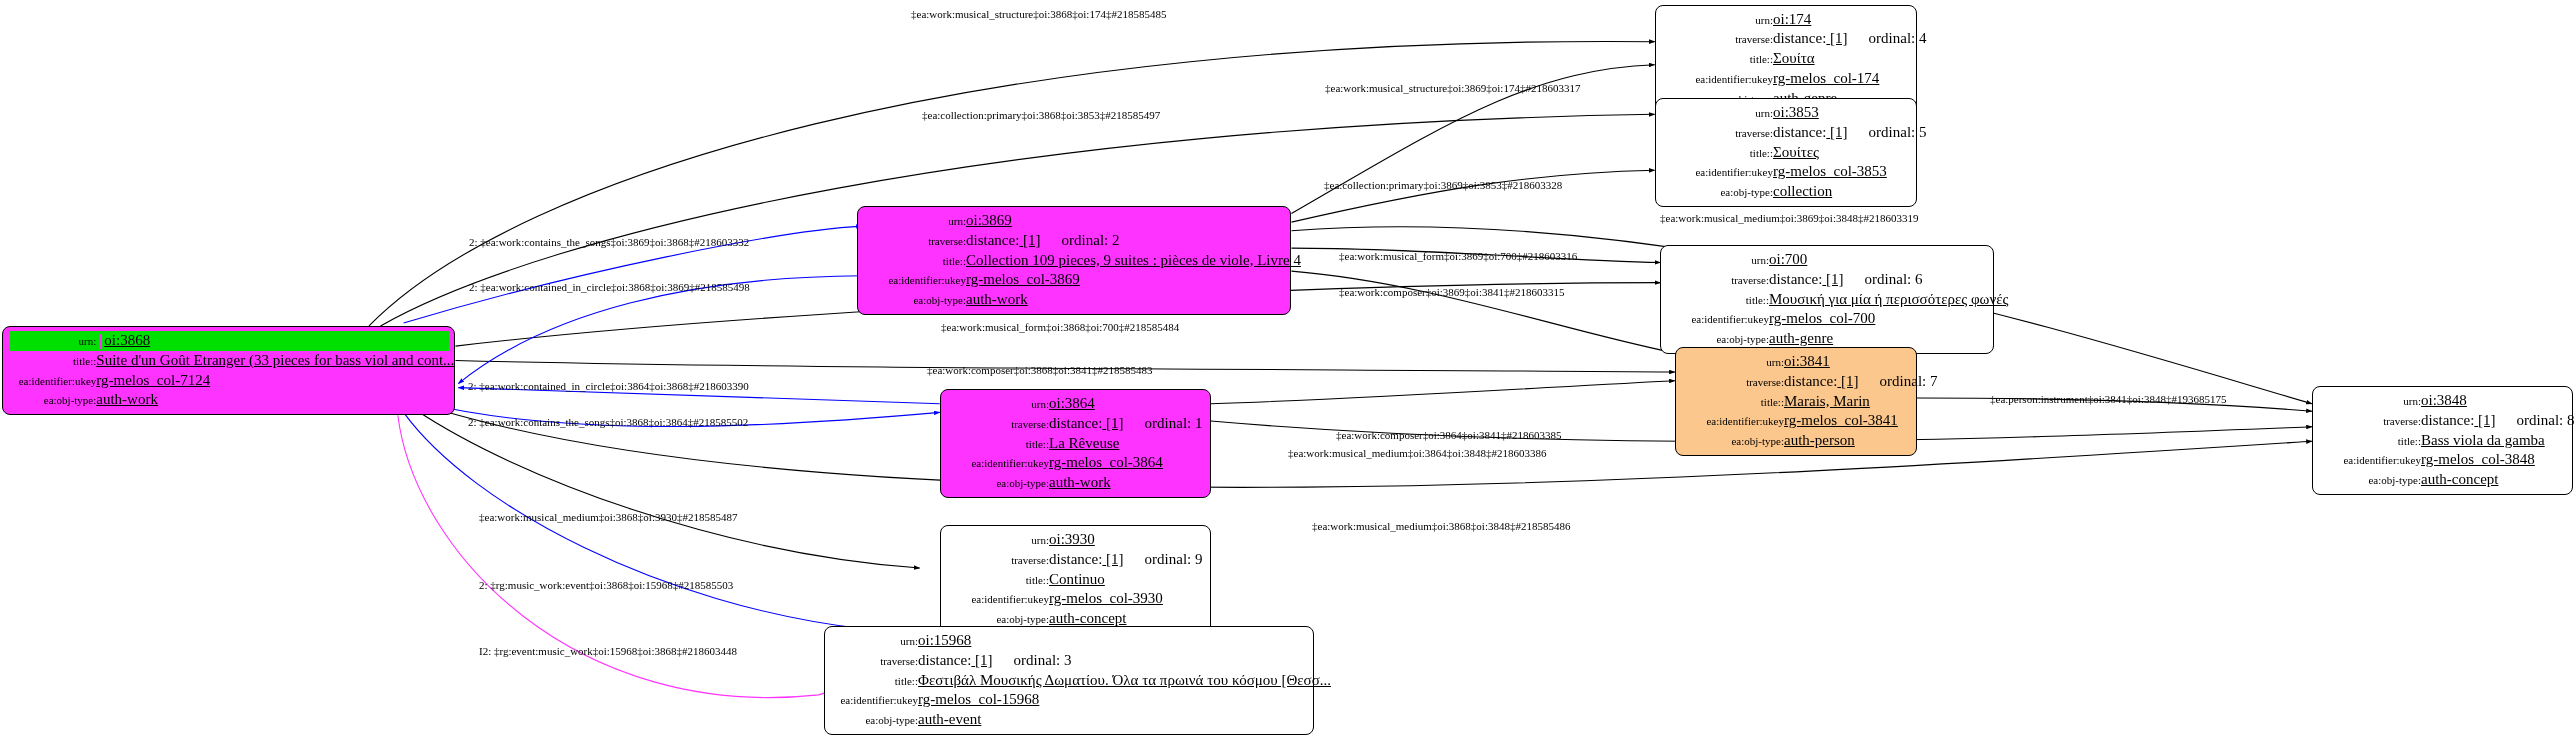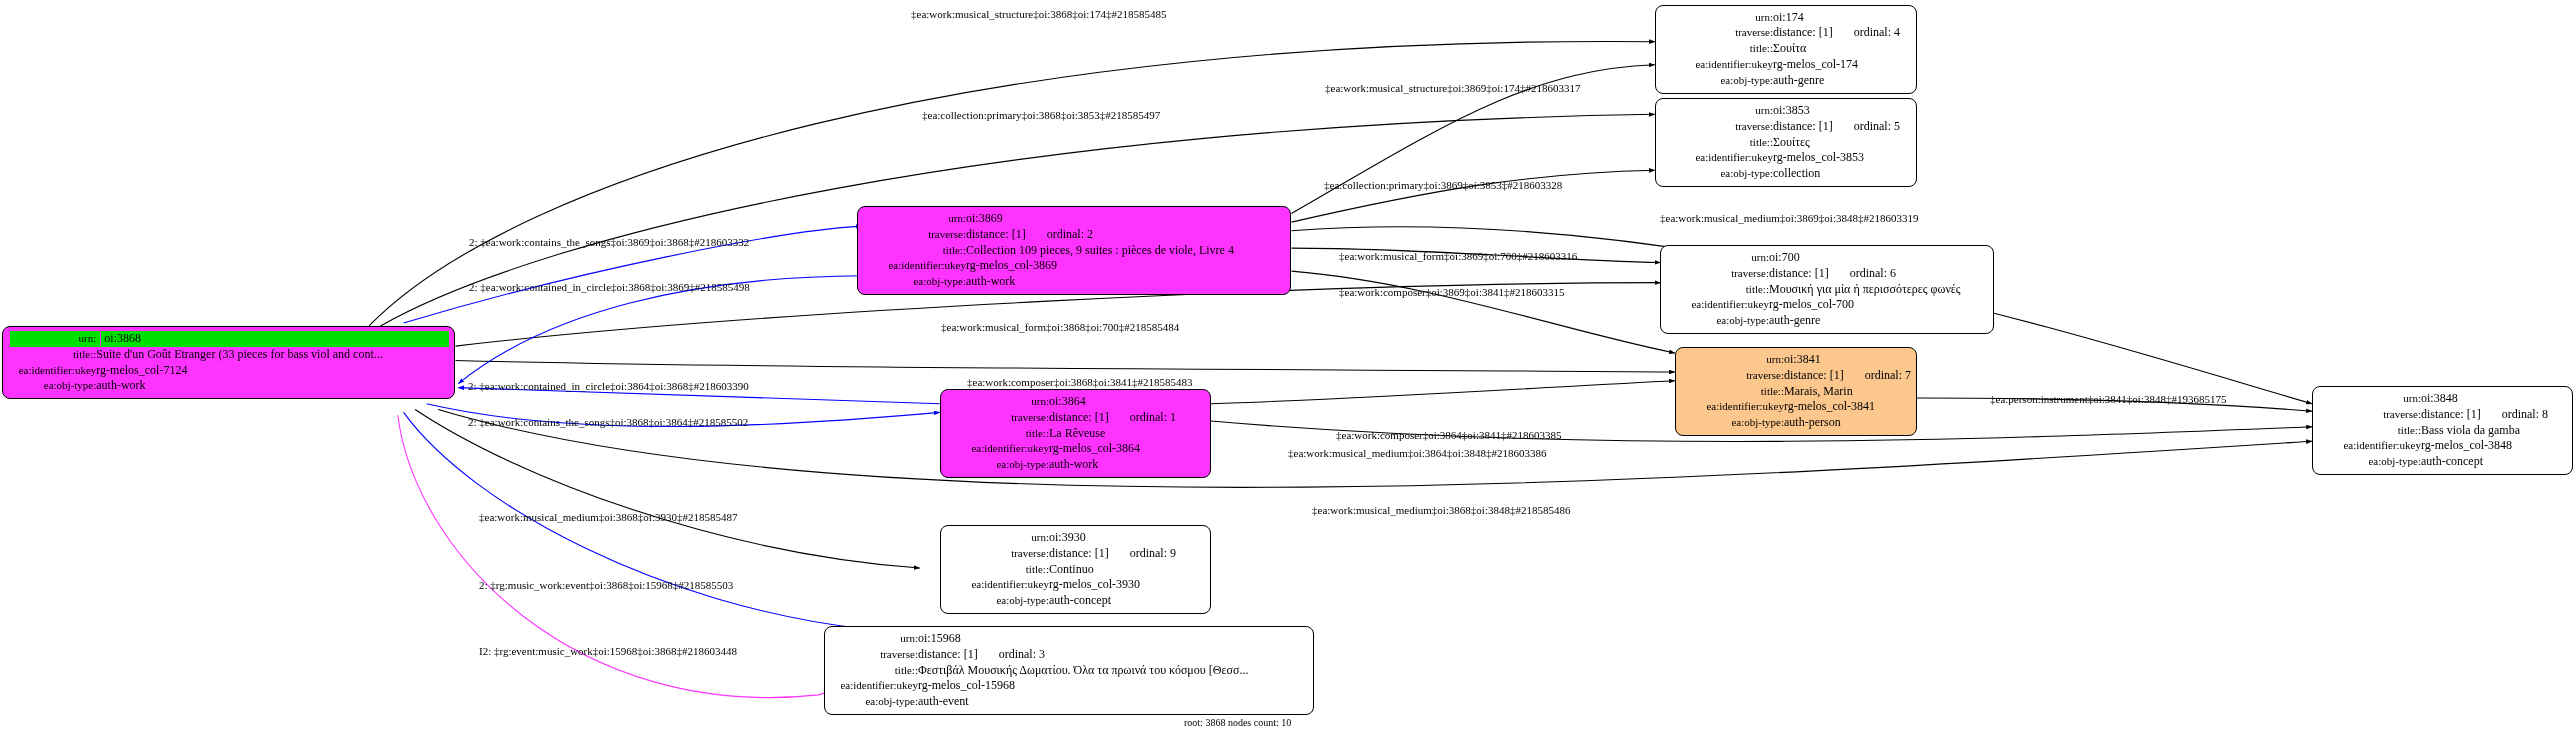--- a/index.html
+++ b/index.html
@@ -17,21 +17,21 @@
     border:0.9px solid #000000;
     border-radius:8px;
     background:#ffffff;
     padding:4px 5.8px 4px 7px;
     z-index:5;
   }
   .node.magenta{background:#ff33ff;}
   .node.orange{background:#fbc78d;}
   .row{display:flex;align-items:baseline;line-height:1.32;white-space:nowrap;text-align:right;}
   .k{flex:0 0 auto;font-size:11px;color:#000;}
-  .v{font-size:12px;color:#000;}
+  .v{font-size:15px;color:#000;text-decoration:underline;}
   
   .w150 .k{width:86px;}
   .w175 .k{width:101px;}
   .w190 .k{width:110px;}
   .hl{background:#00e000;display:flex;}
   .hl .k{width:86px;padding-right:3.5px;border-right:0.8px solid #ff33ff;}
   .hl .v{padding-left:3.5px;}
   .dist{display:inline-block;}
   .ord{display:inline-block;margin-left:21px;}
   .elabel{
@@ -349,27 +349,27 @@
   <div class="elabel" style="left:911px;top:7.5px;">‡ea:work:musical_structure‡oi:3868‡oi:174‡#218585485</div>
   <div class="elabel" style="left:1325px;top:82px;">‡ea:work:musical_structure‡oi:3869‡oi:174‡#218603317</div>
   <div class="elabel" style="left:922px;top:109px;">‡ea:collection:primary‡oi:3868‡oi:3853‡#218585497</div>
   <div class="elabel" style="left:1324px;top:179px;">‡ea:collection:primary‡oi:3869‡oi:3853‡#218603328</div>
   <div class="elabel" style="left:469px;top:236px;">2: ‡ea:work:contains_the_songs‡oi:3869‡oi:3868‡#218603332</div>
   <div class="elabel" style="left:469px;top:281px;">2: ‡ea:work:contained_in_circle‡oi:3868‡oi:3869‡#218585498</div>
   <div class="elabel" style="left:1339px;top:250px;">‡ea:work:musical_form‡oi:3869‡oi:700‡#218603316</div>
   <div class="elabel" style="left:1339px;top:286px;text-align:right;">‡ea:work:composer‡oi:3869‡oi:3841‡#218603315</div>
   <div class="elabel" style="left:1660px;top:212px;">‡ea:work:musical_medium‡oi:3869‡oi:3848‡#218603319</div>
   <div class="elabel" style="left:921px;top:321px;margin-left:20px;">‡ea:work:musical_form‡oi:3868‡oi:700‡#218585484</div>
-  <div class="elabel" style="left:927px;top:376px;margin-left:40px;">‡ea:work:composer‡oi:3868‡oi:3841‡#218585483</div>
+  <div class="elabel" style="left:927px;top:364px;">‡ea:work:composer‡oi:3868‡oi:3841‡#218585483</div>
   <div class="elabel" style="left:468px;top:380px;">2: ‡ea:work:contained_in_circle‡oi:3864‡oi:3868‡#218603390</div>
   <div class="elabel" style="left:468px;top:416px;">2: ‡ea:work:contains_the_songs‡oi:3868‡oi:3864‡#218585502</div>
   <div class="elabel" style="left:1336px;top:393px;margin-top:36px;">‡ea:work:composer‡oi:3864‡oi:3841‡#218603385</div>
   <div class="elabel" style="left:1990px;top:393px;">‡ea:person:instrument‡oi:3841‡oi:3848‡#193685175</div>
   <div class="elabel" style="left:1288px;top:447px;">‡ea:work:musical_medium‡oi:3864‡oi:3848‡#218603386</div>
-  <div class="elabel" style="left:1312px;top:504px;text-align:center;">‡ea:work:musical_medium‡oi:3868‡oi:3848‡#218585486</div>
+  <div class="elabel" style="left:1312px;top:520px;text-align:center;">‡ea:work:musical_medium‡oi:3868‡oi:3848‡#218585486</div>
   <div class="elabel" style="left:479px;top:511px;">‡ea:work:musical_medium‡oi:3868‡oi:3930‡#218585487</div>
   <div class="elabel" style="left:479px;top:579px;">2: ‡rg:music_work:event‡oi:3868‡oi:15968‡#218585503</div>
   <div class="elabel" style="left:479px;top:645px;">I2: ‡rg:event:music_work‡oi:15968‡oi:3868‡#218603448</div>
 
   <div class="footer" style="left:1184px;top:717px;">root: 3868 nodes count: 10</div>
 
 </div>
 
 
 </body></html>

